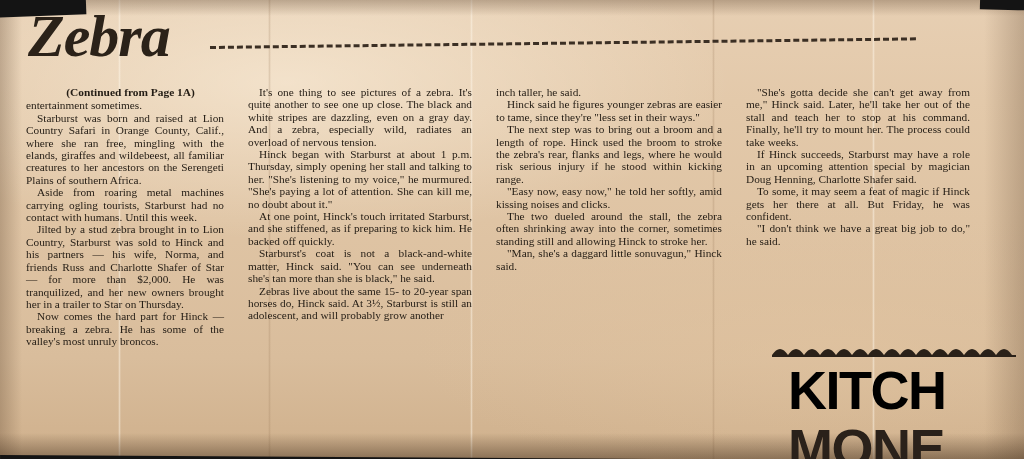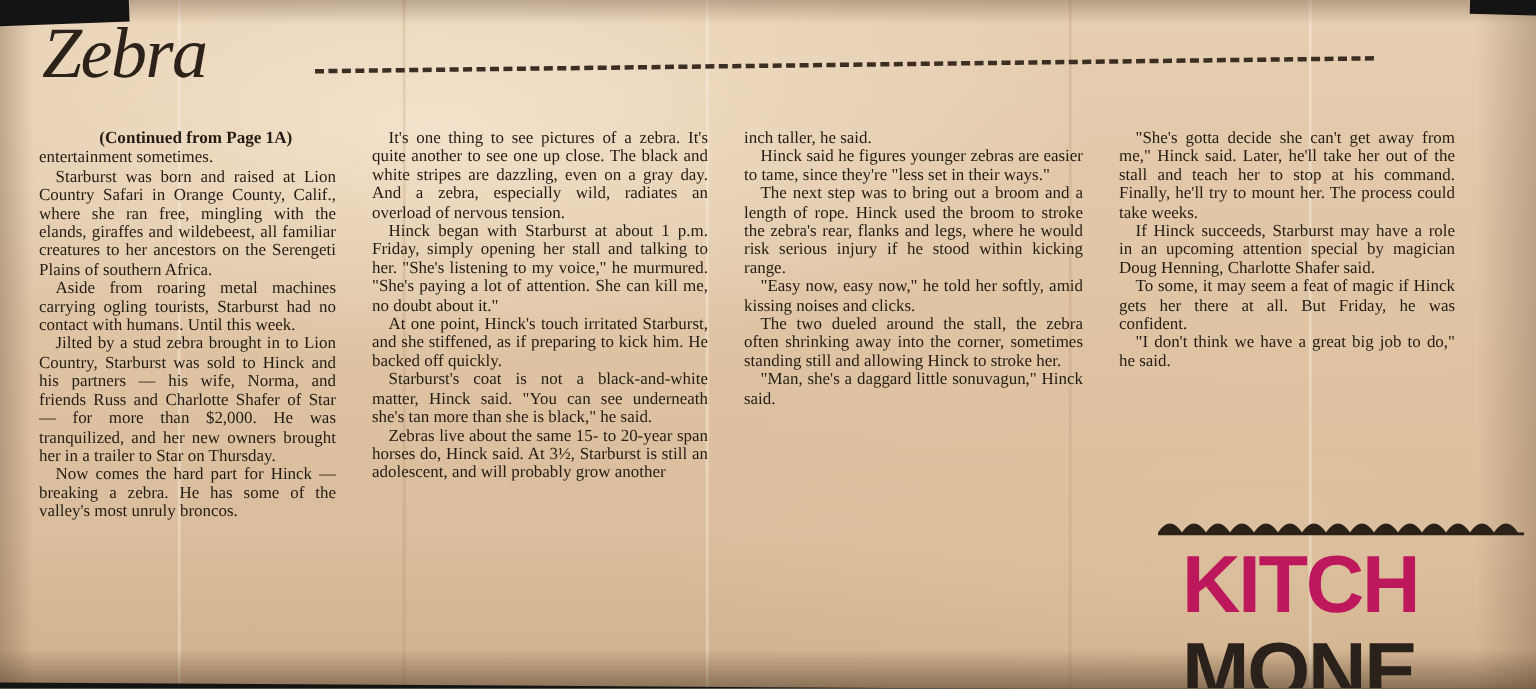--- a/index.html
+++ b/index.html
@@ -65,23 +65,23 @@
     left: 22px;
     top: 8px;
     width: 960px;
     height: 58px;
   }
   .masthead-title {
     position: absolute;
     left: 6px;
     top: 0px;
     font-family: "Liberation Serif", "DejaVu Serif", serif;
-    font-weight: normal;
+    font-weight: bold;
     font-style: italic;
-    font-size: 48px;
+    font-size: 60px;
     letter-spacing: -1px;
     color: #2b2219;
     line-height: 56px;
   }
   .masthead-rule {
     position: absolute;
     left: 188px;
     top: 38px;
     width: 706px;
     height: 0;
@@ -145,21 +145,21 @@
     width: 244px;
     height: 16px;
   }
   .ad-word {
     position: absolute;
     left: 16px;
     font-family: "Liberation Sans", "DejaVu Sans", sans-serif;
     font-weight: bold;
     font-size: 54px;
     letter-spacing: -1.5px;
-    color: #be185d;
+    color: #000000;
     line-height: 54px;
     white-space: nowrap;
   }
   .ad-word-1 { top: 22px; }
   .ad-word-2 { top: 80px; color: #2a211a; }
 
   
   .corner-cut {
     position: absolute;
     left: -4px;
@@ -221,21 +221,21 @@
       <p class="continued">(Continued from Page 1A)</p>
       <p class="noindent">entertainment sometimes.</p>
       <p>Starburst was born and raised at Lion Country Safari in Orange County, Calif., where she ran free, mingling with the elands, giraffes and wildebeest, all familiar creatures to her ancestors on the Serengeti Plains of southern Africa.</p>
       <p>Aside from roaring metal machines carrying ogling tourists, Starburst had no contact with humans. Until this week.</p>
       <p>Jilted by a stud zebra brought in to Lion Country, Starburst was sold to Hinck and his partners — his wife, Norma, and friends Russ and Charlotte Shafer of Star — for more than $2,000. He was tranquilized, and her new owners brought her in a trailer to Star on Thursday.</p>
       <p>Now comes the hard part for Hinck — breaking a zebra. He has some of the valley's most unruly broncos.</p>
     </div>
 
     <div class="col col-2">
       <p>It's one thing to see pictures of a zebra. It's quite another to see one up close. The black and white stripes are dazzling, even on a gray day. And a zebra, especially wild, radiates an overload of nervous tension.</p>
-      <p>Hinck began with Starburst at about 1 p.m. Friday, simply opening her stall and talking to her. "She's listening to my voice," he murmured. "She's paying a lot of attention. She can kill me, no doubt about it."</p>
+      <p>Hinck began with Starburst at about 1 p.m. Thursday, simply opening her stall and talking to her. "She's listening to my voice," he murmured. "She's paying a lot of attention. She can kill me, no doubt about it."</p>
       <p>At one point, Hinck's touch irritated Starburst, and she stiffened, as if preparing to kick him. He backed off quickly.</p>
       <p>Starburst's coat is not a black-and-white matter, Hinck said. "You can see underneath she's tan more than she is black," he said.</p>
       <p>Zebras live about the same 15- to 20-year span horses do, Hinck said. At 3½, Starburst is still an adolescent, and will probably grow another</p>
     </div>
 
     <div class="col col-3">
       <p class="noindent">inch taller, he said.</p>
       <p>Hinck said he figures younger zebras are easier to tame, since they're "less set in their ways."</p>
       <p>The next step was to bring out a broom and a length of rope. Hinck used the broom to stroke the zebra's rear, flanks and legs, where he would risk serious injury if he stood within kicking range.</p>
       <p>"Easy now, easy now," he told her softly, amid kissing noises and clicks.</p>

